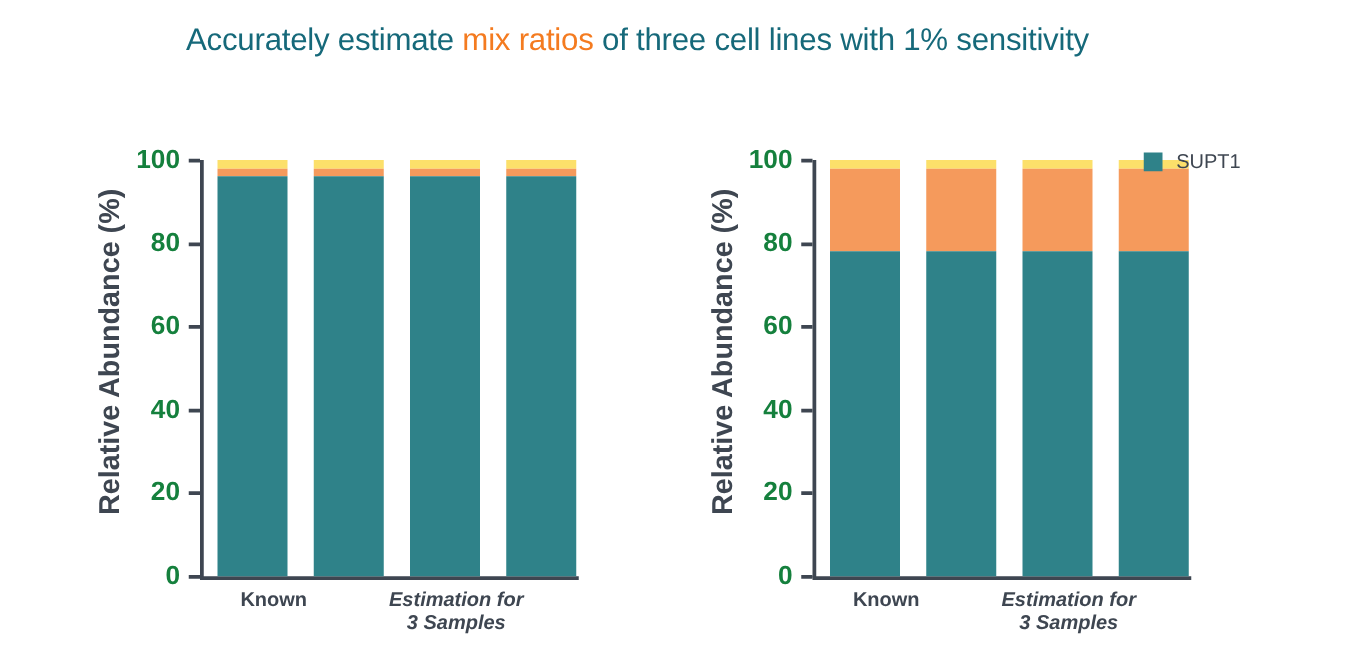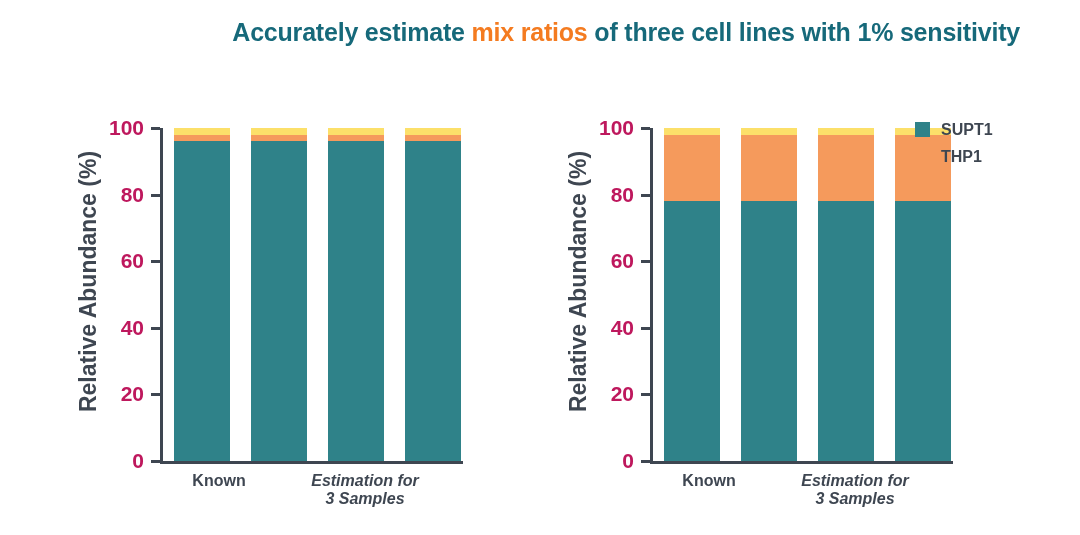--- a/index.html
+++ b/index.html
@@ -14,23 +14,23 @@
     position: relative;
     overflow: hidden;
   }
 
   
   #figure-title {
     position: absolute;
     left: 0;
     top: 18px;
     width: 1020px;
-    text-align: right;
+    text-align: center;
     font-size: 25px;
-    font-weight: bold;
+    font-weight: normal;
     letter-spacing: -0.2px;
     white-space: nowrap;
   }
   .t-teal   { color: #16697A; }
   .t-orange { color: #F47B20; }
 
   
   #panels {
     position: absolute;
     left: 0;
@@ -92,21 +92,21 @@
     height: 3px;
     background: #3E4651;
   }
   .tick-label {
     position: absolute;
     right: 316px;
     width: 60px;
     text-align: right;
     font-size: 21px;
     font-weight: bold;
-    color: #be185d;
+    color: #15803d;
     line-height: 1;
   }
 
   
   .bars {
     position: absolute;
     left: 14px;
     top: 0;
     width: 286px;
     height: 333px;
@@ -158,21 +158,20 @@
   .legend-swatch {
     width: 15px;
     height: 15px;
     flex: 0 0 15px;
   }
   .legend-label {
     margin-left: 11px;
     font-size: 16px;
     color: #3E4651;
     white-space: nowrap;
-    font-weight: bold;
   }
 </style>
 </head>
 <body>
 
 <div id="figure-title">
   <span class="t-teal">Accurately estimate </span><span class="t-orange">mix ratios</span><span class="t-teal"> of three cell lines with 1% sensitivity</span>
 </div>
 
 <div id="panels">
@@ -279,17 +278,13 @@
     </div>
   </div>
 
 </div>
 
 <div id="legend">
     <div class="legend-item">
       <div class="legend-swatch" style="background: rgb(47, 130, 137);"></div>
       <div class="legend-label">SUPT1</div>
     </div>
-    <div class="legend-item">
-      <div class="legend-swatch" style="background: rgb(245, 154, 92);"></div>
-      <div class="legend-label">THP1</div>
-    </div>
   </div>
 
 </body></html>

